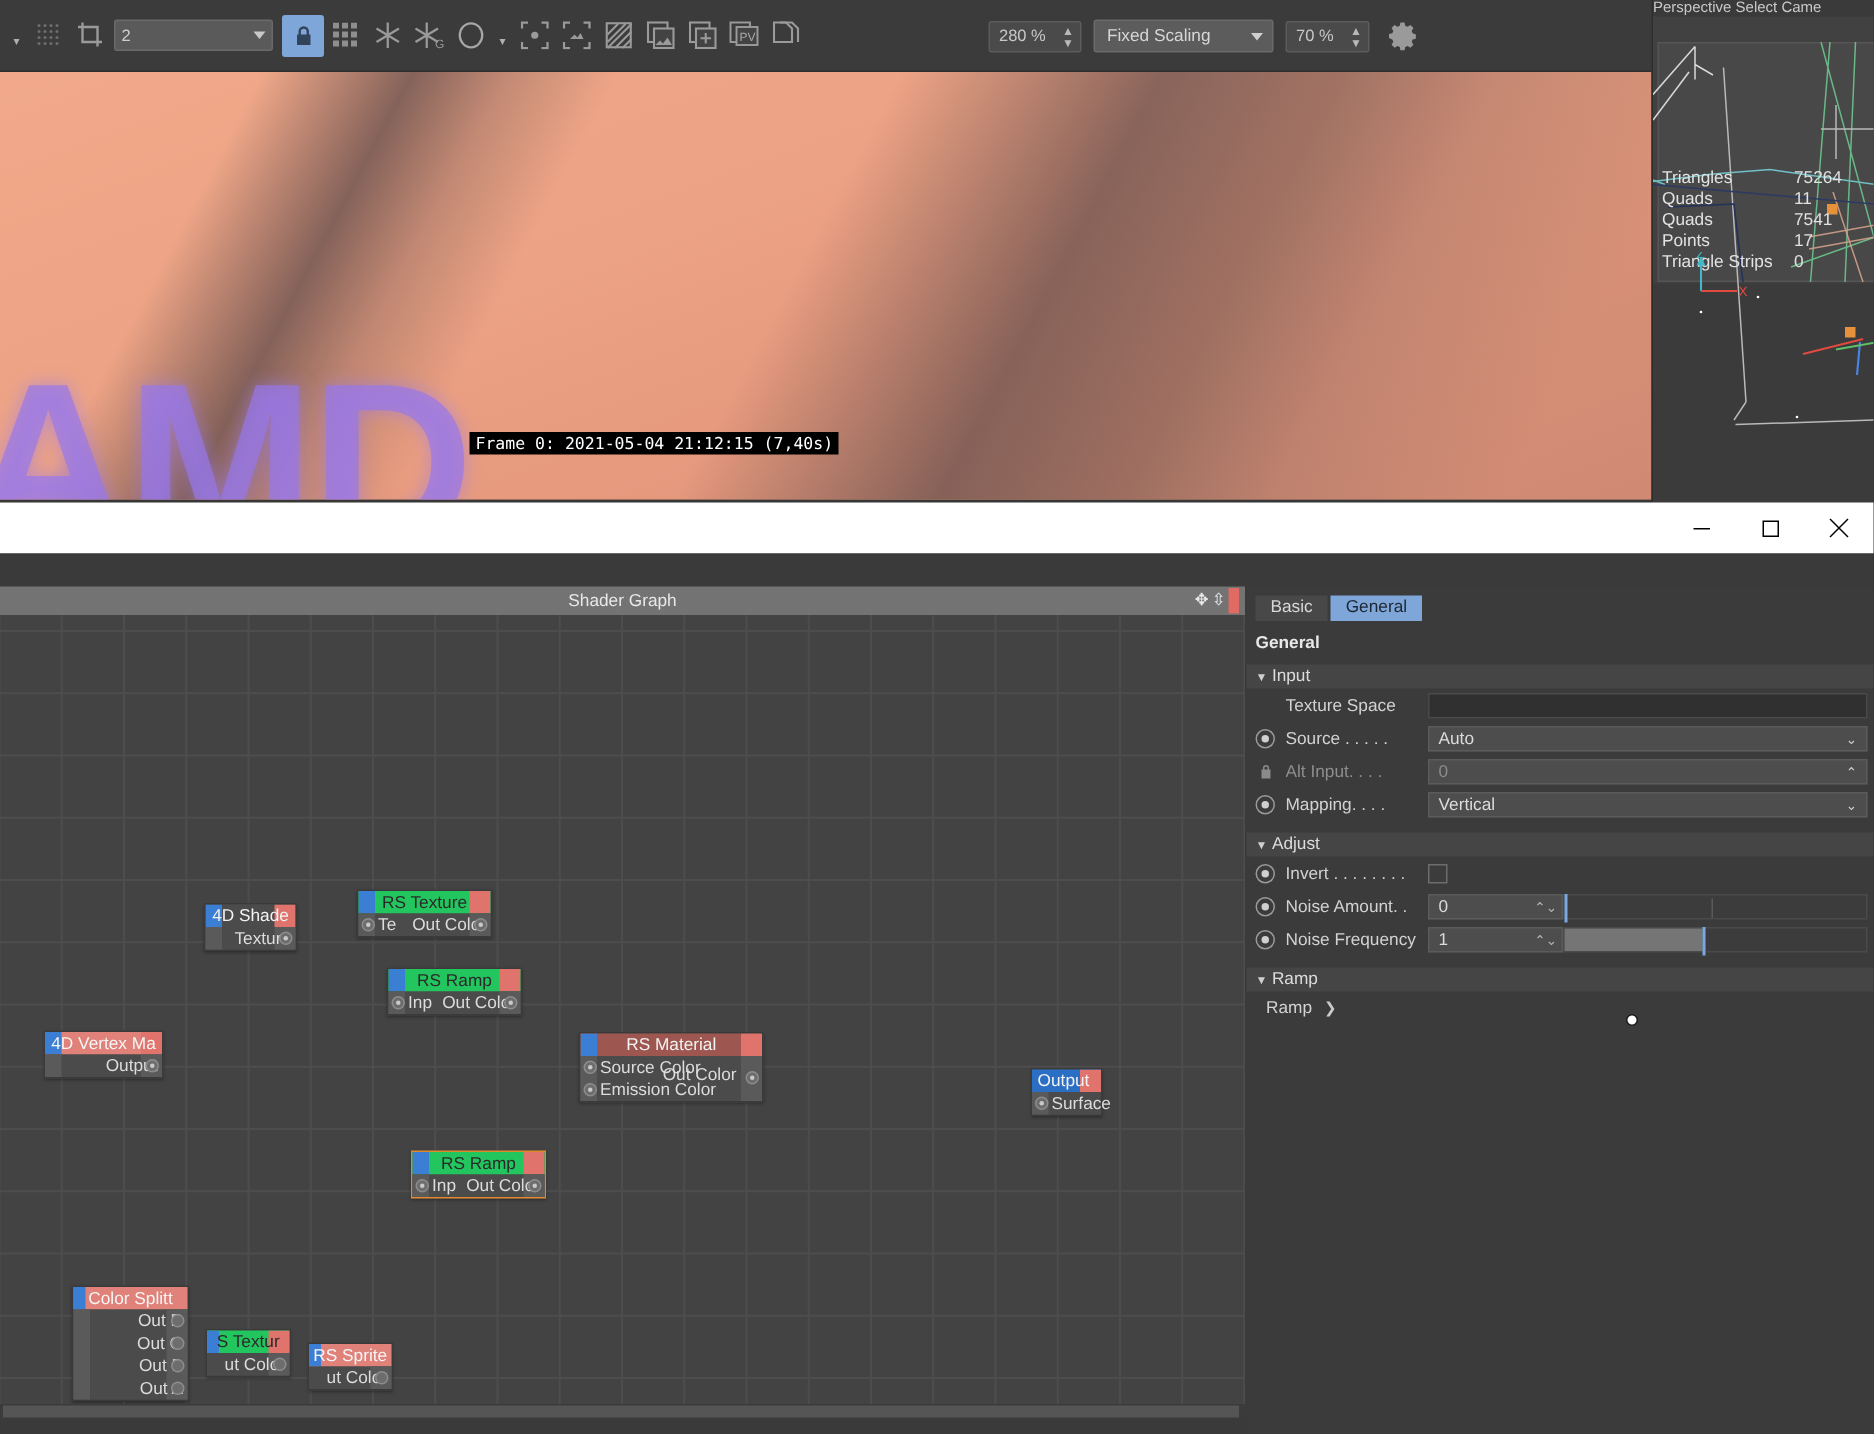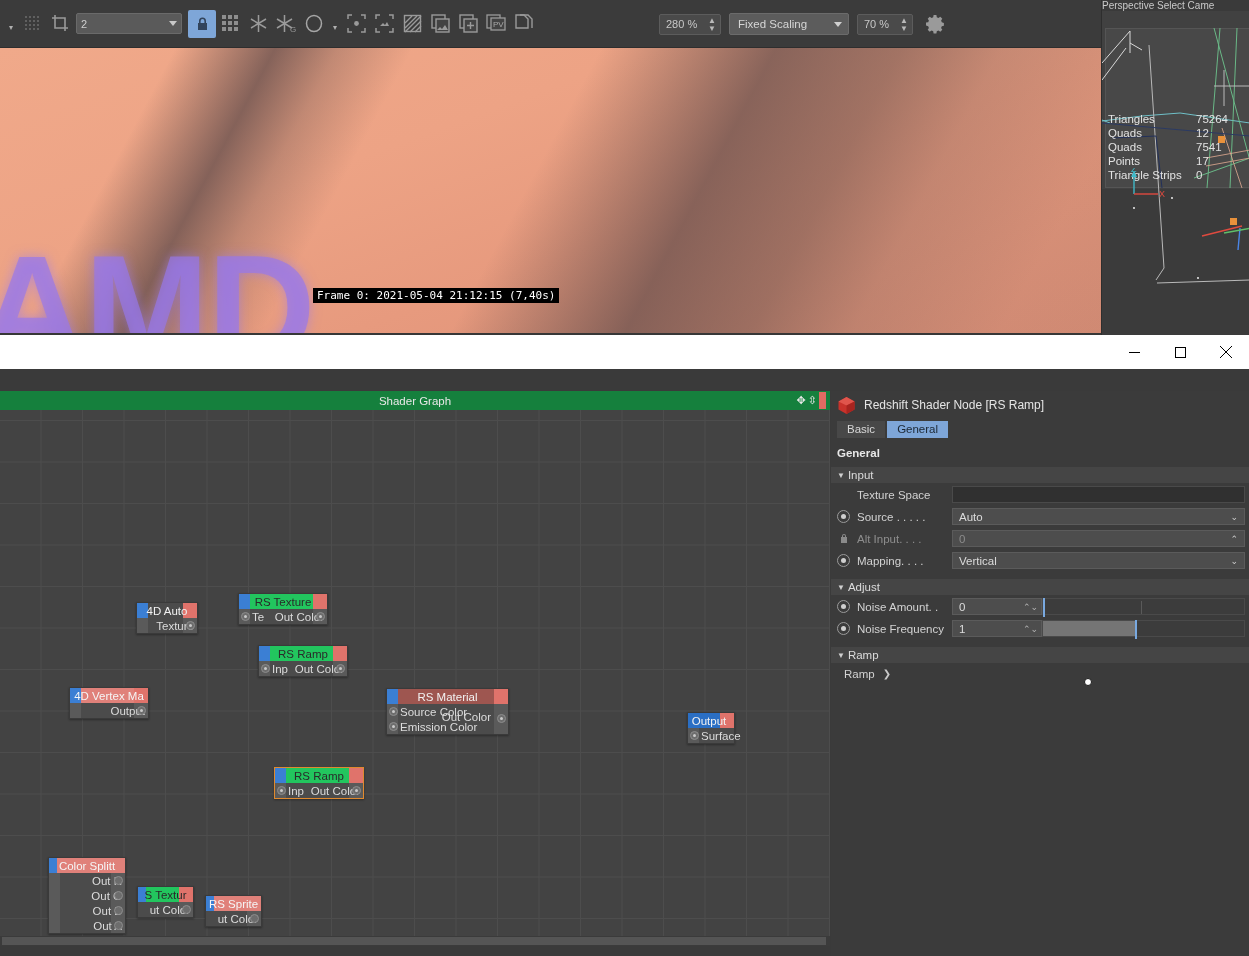--- a/index.html
+++ b/index.html
@@ -81,21 +81,21 @@
 
   
   #win-strip{ position:absolute; left:0; top:335px; width:1249px; height:34px; background:#fff;
     display:flex; justify-content:flex-end; align-items:center; }
   .wbtn{ width:46px; height:32px; display:flex; align-items:center; justify-content:center;
     color:#000; }
   .wbtn svg{ display:block; }
 
   
   #sg-window{ position:absolute; left:0; top:369px; width:1249px; height:587px; background:#3a3a3a; }
-  #sg-titlebar{ position:absolute; left:0; top:22px; width:830px; height:19px; background:#15803d;
+  #sg-titlebar{ position:absolute; left:0; top:22px; width:830px; height:19px; background:#737373;
     color:#e8e8e8; font-size:11.5px; display:flex; align-items:center; justify-content:center;}
   #sg-title-icons{ position:absolute; right:4px; top:1px; display:flex; align-items:center; gap:2px;}
   #sg-title-icons .tci{ color:#e9e9e9; font-size:11px; line-height:11px;}
   #sg-title-icons .red{ width:7px; height:17px; background:#e06b62;}
 
   #sg-canvas{ position:absolute; left:0; top:41px; width:830px; height:536px;
     background:#434343;
     background-image:
       linear-gradient(to right, #4d4d4d 1px, transparent 1px),
       linear-gradient(to bottom, #4d4d4d 1px, transparent 1px);
@@ -399,21 +399,21 @@
             <circle cx="96" cy="250" r="0.9"></circle>
           </g>
       </svg>
       <div id="stats">
         <div class="row">
             <span class="k">Triangles</span>
             <span class="v">75264</span>
           </div>
         <div class="row">
             <span class="k">Quads</span>
-            <span class="v">12</span>
+            <span class="v">11</span>
           </div>
         <div class="row">
             <span class="k">Quads</span>
             <span class="v">7541</span>
           </div>
         <div class="row">
             <span class="k">Points</span>
             <span class="v">17</span>
           </div>
         <div class="row">
@@ -473,21 +473,21 @@
       <g fill="none" stroke="#d98b33" stroke-width="1.3">
         <path d="M105 673 C150 680 200 720 248 742"></path>
         <path d="M365 741 C375 741 378 735 378 722 L378 695 C378 688 382 686 386 686"></path>
       </g>
     </svg>
 
     <div class="node" style="left:136px; top:192px; width:62px;">
       <div class="node-head head-grey">
         <span class="lbar"></span>
         <span class="rbar"></span>
-        <span class="title">4D Auto</span>
+        <span class="title">4D Shade</span>
       </div>
       <div class="node-body">
         <span class="lstrip"></span>
         <span class="rstrip"></span>
         <div class="port-row">
           <span class="lbl-right">Texture</span>
           <span class="dot out" style="top:3px;">
               <i></i>
             </span>
         </div>
@@ -531,21 +531,21 @@
             </span>
           <span class="lbl-left">Inp</span>
           <span class="lbl-right">Out Color</span>
           <span class="dot out" style="top:3px;">
               <i></i>
             </span>
         </div>
       </div>
     </div>
 
-    <div class="node" style="left:29px; top:277px; width:80px;margin-left:40px;">
+    <div class="node" style="left:29px; top:277px; width:80px;">
       <div class="node-head head-salmon">
         <span class="lbar"></span>
         <span class="rbar"></span>
         <span class="title">4D Vertex Ma</span>
       </div>
       <div class="node-body">
         <span class="lstrip"></span>
         <span class="rstrip"></span>
         <div class="port-row">
           <span class="lbl-right">Output</span>
@@ -679,28 +679,20 @@
     </div>
 
     <div id="sg-hscroll">
       <div class="thumb"></div>
     </div>
   </div>
 </div>
 
 <div id="am">
 
-  <div id="am-title">
-    <svg width="19" height="19" viewBox="0 0 19 19">
-      <path d="M9.5 1 L17.5 5.5 L17.5 13.5 L9.5 18 L1.5 13.5 L1.5 5.5 Z" fill="#c8322b"></path>
-      <path d="M9.5 1 L17.5 5.5 L9.5 9.5 L1.5 5.5 Z" fill="#e0554c"></path>
-      <path d="M9.5 9.5 L17.5 5.5 L17.5 13.5 L9.5 18 Z" fill="#a8241f"></path>
-    </svg>
-    <span class="label">Redshift Shader Node [RS Ramp]</span>
-  </div>
 
   <div id="am-tabs">
     <div class="am-tab">Basic</div>
     <div class="am-tab active">General</div>
   </div>
 
   <div id="am-section-title">General</div>
 
   <div class="group-head">
     <span class="tri">▼</span>
@@ -746,20 +738,27 @@
       <span>Vertical</span>
       <span class="chev">⌄</span>
     </span>
   </div>
 
   <div class="group-head">
     <span class="tri">▼</span>
     <span>Adjust</span>
   </div>
 
+  <div class="prow">
+    <span class="radio">
+        <i></i>
+      </span>
+    <span class="pname">Invert . . . . . . . .</span>
+    <span class="checkbox"></span>
+  </div>
 
   <div class="prow">
     <span class="radio">
         <i></i>
       </span>
     <span class="pname">Noise Amount. .</span>
     <span class="spinbox">
       <span>0</span>
       <span class="sp">⌃⌄</span>
     </span>

